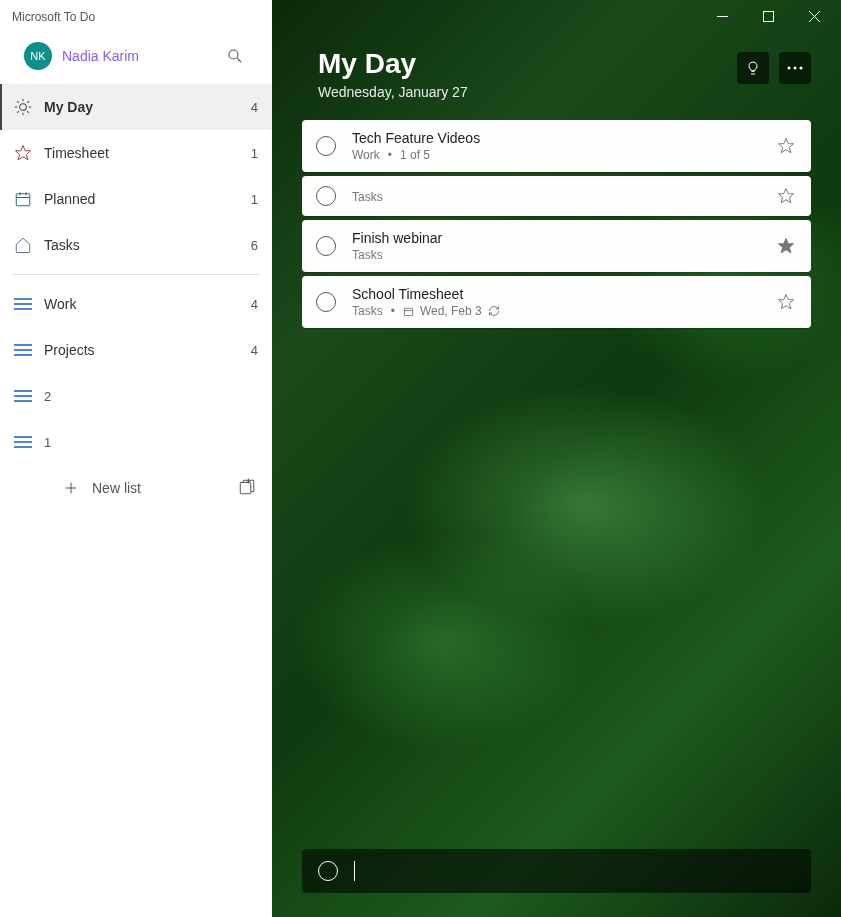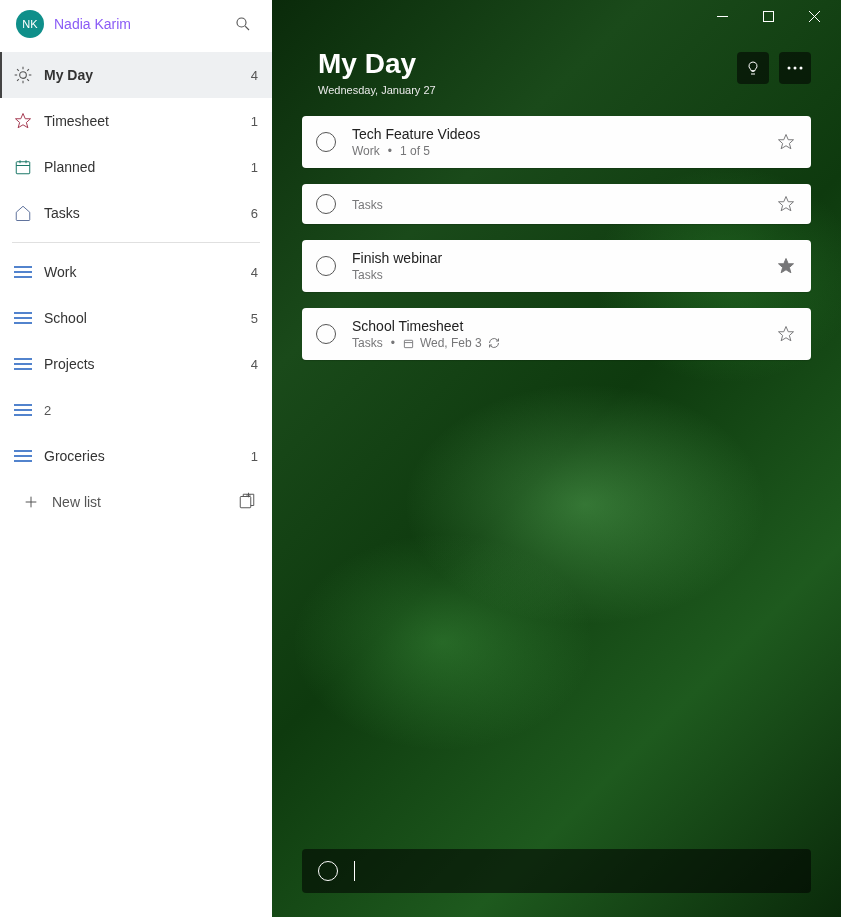--- a/index.html
+++ b/index.html
@@ -1,78 +1,79 @@
 <!DOCTYPE html>
 <html><head>
 <meta charset="utf-8">
 <style>
   * { margin: 0; padding: 0; box-sizing: border-box; font-family: "Segoe UI", -apple-system, sans-serif; }
   body { width: 841px; height: 917px; display: flex; overflow: hidden; background: #fff; }
 
   .sidebar { width: 272px; height: 100%; background: #fff; display: flex; flex-direction: column; }
   .app-title { padding: 10px 12px 8px; font-size: 12px; color: #555; }
-  .user-row { display: flex; align-items: center; padding: 10px 16px 14px; }
+  .user-row { display: flex; align-items: center; padding: 10px 24px 14px; }
   .avatar { width: 28px; height: 28px; border-radius: 50%; background: #0f8f8a; color: #fff; font-size: 11px; display: flex; align-items: center; justify-content: center; margin-right: 10px; }
   .user-name { font-size: 14px; color: #8b5cf6; flex: 1; }
   .search-btn { width: 18px; height: 18px; margin-right: 4px; }
 
   .nav { display: flex; flex-direction: column; }
   .nav-item { display: flex; align-items: center; padding: 12px 14px 12px 12px; cursor: pointer; }
   .nav-item.active { background: #eef0f2; border-left: 2px solid #444; padding-left: 10px; }
   .nav-icon { width: 22px; height: 22px; display: flex; align-items: center; justify-content: center; margin-right: 10px; }
   .nav-label { font-size: 14px; color: #333; flex: 1; }
   .nav-item.active .nav-label { font-weight: 600; }
   .nav-count { font-size: 13px; color: #555; }
 
   .divider { height: 1px; background: #e0e0e0; margin: 6px 12px; }
 
-  .new-list-row { display: flex; align-items: center; padding: 12px 14px 12px 20px; margin-top: auto0; }
+  .new-list-row { display: flex; align-items: center; padding: 12px 14px 12px 20px; margin-top: auto0; margin-left: 40px; }
   .new-list-row .nav-label { color: #555; }
   .new-group-btn { width: 20px; height: 20px; }
 
   .main { flex: 1; height: 100%; position: relative;
     background:
       radial-gradient(ellipse 300px 200px at 55% 55%, rgba(120,220,120,0.35), transparent 60%),
       radial-gradient(ellipse 250px 180px at 30% 70%, rgba(90,200,90,0.3), transparent 60%),
       radial-gradient(ellipse 220px 180px at 80% 30%, rgba(60,160,60,0.35), transparent 60%),
       linear-gradient(135deg, #0a2a0a 0%, #1a4a1a 25%, #0e3a0e 50%, #1e5a1e 75%, #0a2a0a 100%);
     display: flex; flex-direction: column;
   }
 
   .titlebar { height: 32px; display: flex; justify-content: flex-end; align-items: center; padding-right: 4px; }
   .winbtn { width: 46px; height: 32px; display: flex; align-items: center; justify-content: center; cursor: pointer; }
   .winbtn svg { stroke: #fff; }
 
   .header { padding: 16px 30px 20px 46px; display: flex; align-items: flex-start; }
   .header-left { flex: 1; }
   .header-title { font-size: 28px; font-weight: 600; color: #fff; }
-  .header-date { font-size: 11px; color: #eaeaea; margin-top: 4px; font-weight: 300;}
+  .header-date { font-size: 14px; color: #eaeaea; margin-top: 4px; font-weight: 300;}
   .header-actions { display: flex; gap: 10px; margin-top: 4px; }
   .hdr-btn { width: 32px; height: 32px; border-radius: 4px; background: rgba(0,0,0,0.55); display: flex; align-items: center; justify-content: center; cursor: pointer; }
 
-  .tasks { padding: 0 30px; display: flex; flex-direction: column; gap: 16px; justify-content: flex-end; }
+  .tasks { padding: 0 30px; display: flex; flex-direction: column; gap: 4px; justify-content: flex-end; }
   .task { background: #fefefe; border-radius: 4px; padding: 10px 16px 10px 14px; display: flex; align-items: center; box-shadow: 0 1px 1px rgba(0,0,0,0.15); }
   .task-circle { width: 20px; height: 20px; border: 1.5px solid #555; border-radius: 50%; margin-right: 16px; flex-shrink: 0; }
   .task-body { flex: 1; }
   .task-title { font-size: 14px; color: #222; }
   .task-meta { font-size: 12px; color: #767678; margin-top: 2px; display: flex; align-items: center; gap: 6px; }
   .task-meta .dot::before { content: "•"; margin: 0 2px; }
   .star { width: 18px; height: 18px; }
 
   .add-bar { margin: auto 30px 24px; background: rgba(0,0,0,0.55); border-radius: 4px; padding: 12px 16px; display: flex; align-items: center; }
   .add-circle { width: 20px; height: 20px; border: 1.5px solid #fff; border-radius: 50%; margin-right: 16px; }
   .add-input { background: transparent; border: none; outline: none; color: #fff; font-size: 14px; flex: 1; }
   .add-cursor { width: 1px; height: 20px; background: #fff; }
 
   svg { display: block; }
 </style>
 </head>
 <body>
 
 <div class="sidebar">
+  <div class="app-title">Microsoft To Do</div>
 
   <div class="user-row">
     <div class="avatar">NK</div>
     <div class="user-name">Nadia Karim</div>
     <span class="search-btn">
       <svg width="18" height="18" viewBox="0 0 24 24" fill="none" stroke="#555" stroke-width="1.5">
           <circle cx="10" cy="10" r="6"></circle>
           <line x1="15" y1="15" x2="20" y2="20"></line>
         </svg>
     </span>
@@ -143,53 +144,41 @@
       <span class="nav-count">4</span>
     </div>
     <div class="nav-item">
       <span class="nav-icon">
           <svg width="18" height="14" viewBox="0 0 18 14" stroke="#185abd" stroke-width="1.5">
             <line x1="0" y1="2" x2="18" y2="2"></line>
             <line x1="0" y1="7" x2="18" y2="7"></line>
             <line x1="0" y1="12" x2="18" y2="12"></line>
           </svg>
         </span>
-      <span class="nav-label">School</span>
-      <span class="nav-count">5</span>
+      <span class="nav-label">Projects</span>
+      <span class="nav-count">4</span>
     </div>
     <div class="nav-item">
       <span class="nav-icon">
           <svg width="18" height="14" viewBox="0 0 18 14" stroke="#185abd" stroke-width="1.5">
             <line x1="0" y1="2" x2="18" y2="2"></line>
             <line x1="0" y1="7" x2="18" y2="7"></line>
             <line x1="0" y1="12" x2="18" y2="12"></line>
           </svg>
         </span>
-      <span class="nav-label">Projects</span>
-      <span class="nav-count">4</span>
+      <span class="nav-count">2</span>
     </div>
     <div class="nav-item">
       <span class="nav-icon">
           <svg width="18" height="14" viewBox="0 0 18 14" stroke="#185abd" stroke-width="1.5">
             <line x1="0" y1="2" x2="18" y2="2"></line>
             <line x1="0" y1="7" x2="18" y2="7"></line>
             <line x1="0" y1="12" x2="18" y2="12"></line>
           </svg>
         </span>
-      <span class="nav-count">2</span>
-    </div>
-    <div class="nav-item">
-      <span class="nav-icon">
-          <svg width="18" height="14" viewBox="0 0 18 14" stroke="#185abd" stroke-width="1.5">
-            <line x1="0" y1="2" x2="18" y2="2"></line>
-            <line x1="0" y1="7" x2="18" y2="7"></line>
-            <line x1="0" y1="12" x2="18" y2="12"></line>
-          </svg>
-        </span>
-      <span class="nav-label">Groceries</span>
       <span class="nav-count">1</span>
     </div>
   </div>
 
   <div class="new-list-row">
     <span class="nav-icon">
       <svg width="16" height="16" viewBox="0 0 24 24" stroke="#555" stroke-width="1.5">
           <line x1="12" y1="4" x2="12" y2="20"></line>
           <line x1="4" y1="12" x2="20" y2="12"></line>
         </svg>

